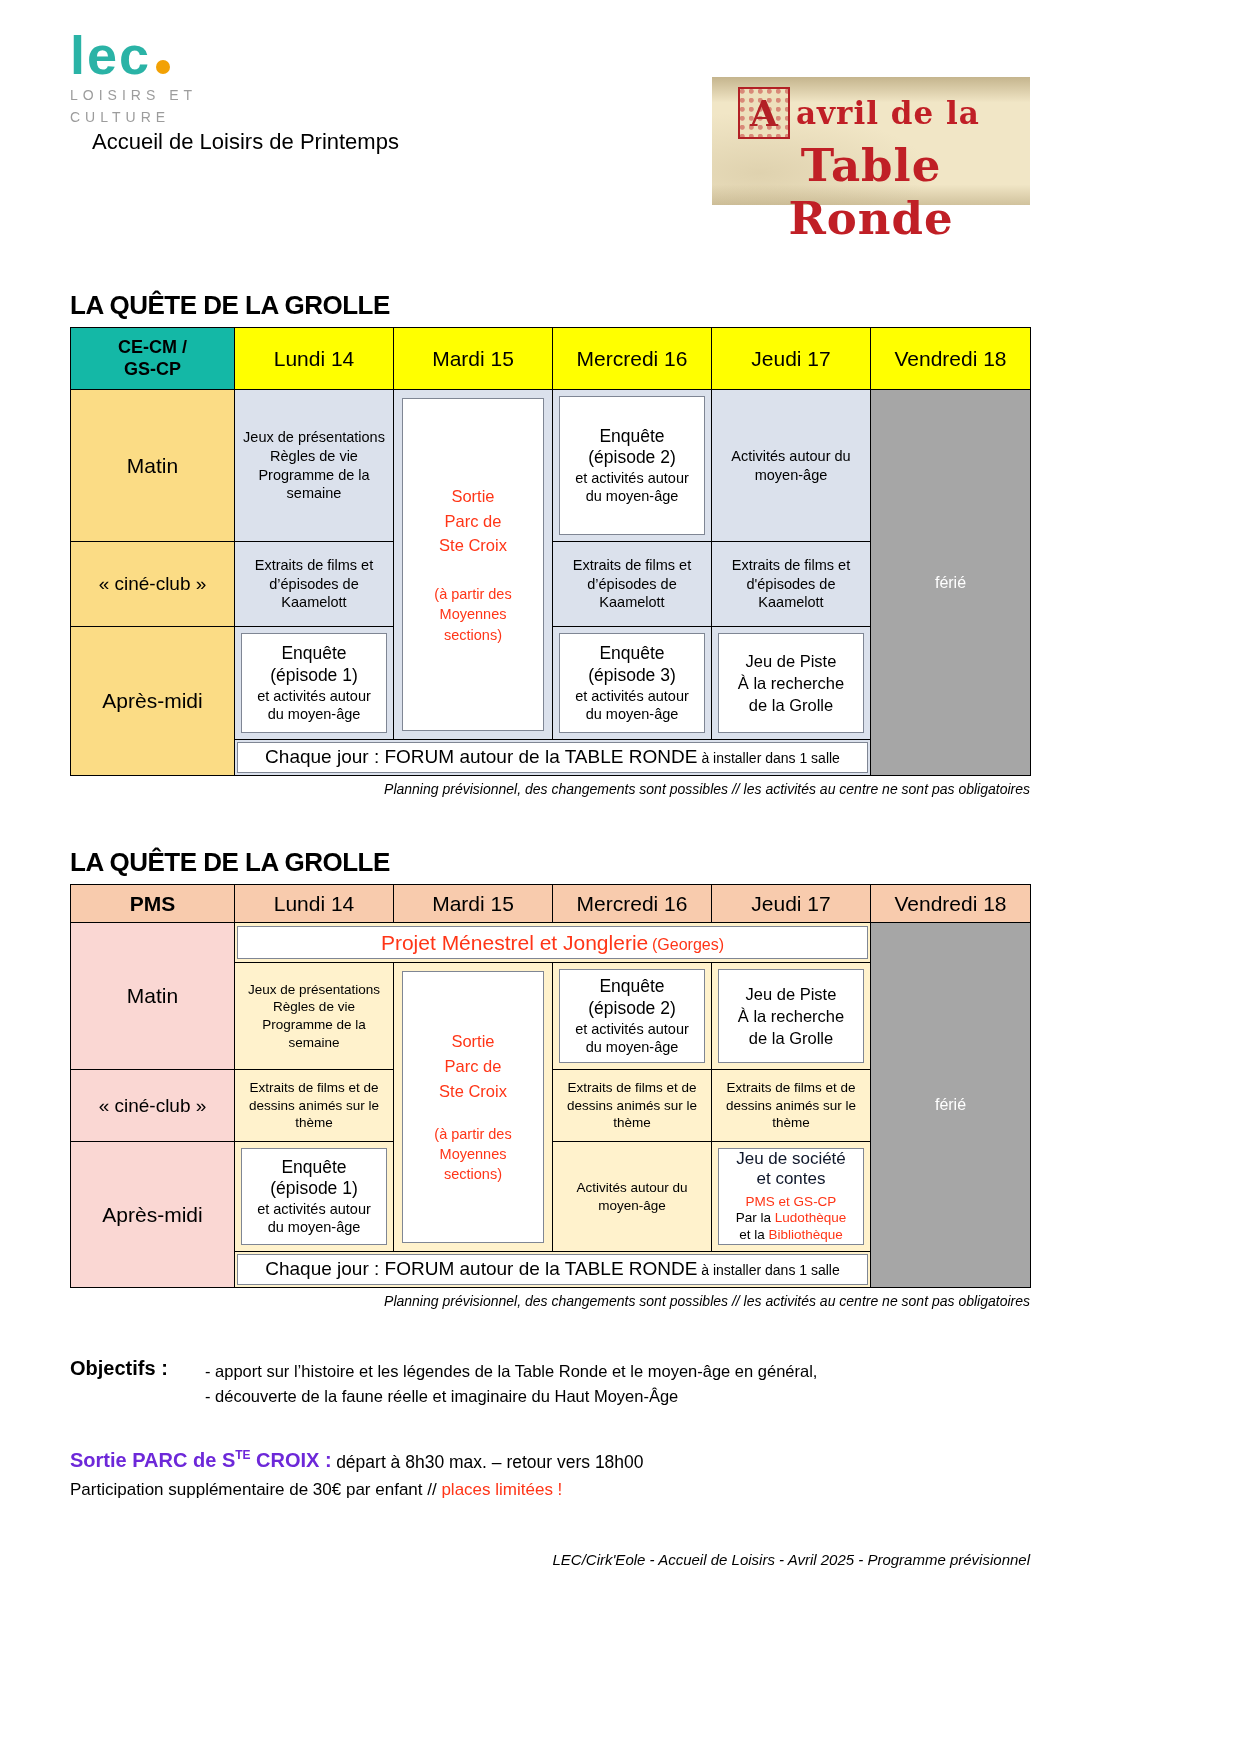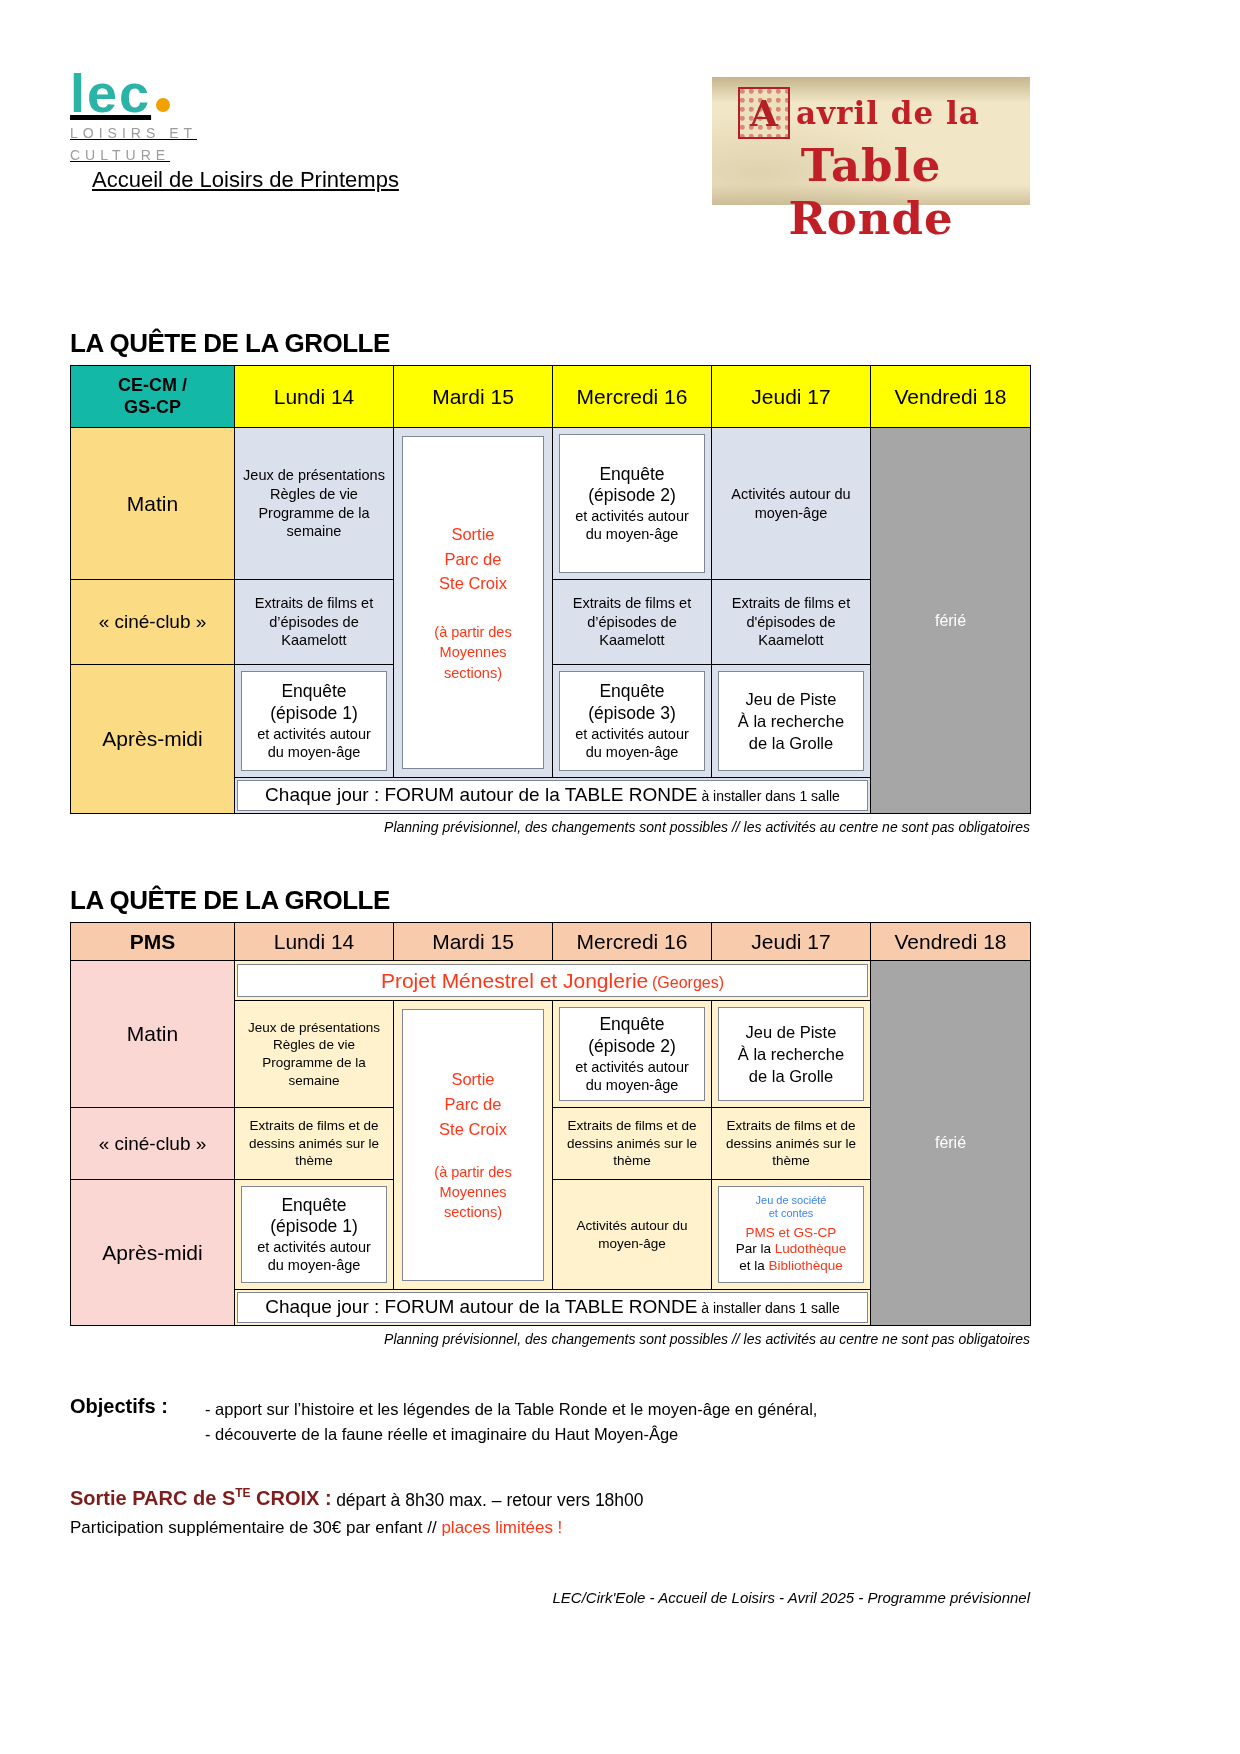--- a/index.html
+++ b/index.html
@@ -1,21 +1,21 @@
 <!DOCTYPE html>
 <html><head>
 <meta charset="utf-8">
 <style>
   html,body{margin:0;padding:0;background:#fff;}
   body{font-family:"Liberation Sans", sans-serif; color:#000;}
   .page{position:relative;width:1240px;height:1754px;background:#fff;overflow:hidden;}
   .content{padding:0 70px;width:960px;}
 
   
-  .header-area{position:relative;padding:68px 70px 0 70px;height:215px;text-decoration:underline;}
+  .header-area{position:relative;padding:30px 70px 0 70px;height:215px;}
   .logo-line{display:flex;align-items:baseline;line-height:0.95;}
   .logo-mark{font-size:54px;font-weight:bold;color:#2ab3a6;letter-spacing:2px;}
   .logo-dot{display:inline-block;width:14px;height:14px;border-radius:50%;background:#f2a104;margin-left:5px;}
   .logo-sub{color:#9c9c9c;font-size:14px;letter-spacing:5px;margin-top:6px;}
   .logo-sub:first-of-type{margin-top:10px;}
   .doc-title{margin-top:20px;font-size:31px;font-weight:bold;letter-spacing:-0.3px;}
   .doc-sub{font-size:22px;margin-top:4px;margin-left:22px;}
   .doc-week{font-size:17px;margin-top:5px;}
 
   .banner{position:absolute;left:712px;top:77px;width:318px;height:128px;
@@ -57,31 +57,31 @@
   .red{color:#ff3517;}
   .sortie-main{color:#ff3517;font-size:16.5px;line-height:1.5;white-space:pre-line;}
   .sortie-sub{color:#ff3517;font-size:14.5px;line-height:1.4;white-space:pre-line;margin-top:26px;}
   .t2 .sortie-sub{margin-top:20px;}
   td.stripcell{padding:3px 5px;}
   .strip{background:#fff;border:1px solid #7f8694;padding:2px 4px;text-align:center;white-space:nowrap;}
   .f-main{font-size:19px;}
   .f-small{font-size:14px;}
   .p-main{color:#ff3517;font-size:21px;}
   .p-paren{color:#ff3517;font-size:16px;}
-  .js-big{color:#3b82f6;font-size:11px;line-height:1.2;white-space:pre-line;}
+  .js-big{color:#0f172a;font-size:17px;line-height:1.2;white-space:pre-line;}
   .js-sub{color:#ff3517;font-size:13.5px;margin-top:3px;}
   .js-line{font-size:13.5px;line-height:1.25;}
   .tnote{width:960px;text-align:right;font-style:italic;font-size:14px;margin-top:5px;}
 
   
   .objectifs{display:flex;margin-top:48px;}
   .obj-label{font-weight:bold;font-size:20px;width:135px;flex:none;}
   .obj-lines{font-size:16.5px;line-height:1.5;padding-top:2px;}
   .sortie-sec{margin-top:40px;}
-  .sortie-h{font-size:20px;font-weight:bold;color:#7f1d1d;}
+  .sortie-h{font-size:20px;font-weight:bold;color:#6d28d9;}
   .sortie-h .sup{font-size:12px;vertical-align:super;}
   .sortie-h-rest{color:#000;font-weight:normal;font-size:17.5px;}
   .body-line{font-size:17px;line-height:1.45;margin-top:6px;max-width:965px;}
   .projet-sec{margin-top:42px;font-size:17px;line-height:1.45;max-width:965px;}
   .projet-h{font-size:20px;font-weight:bold;}
   .footer-line{margin-top:48px;text-align:right;font-style:italic;font-size:15px;}
 </style>
 </head>
 <body>
 

